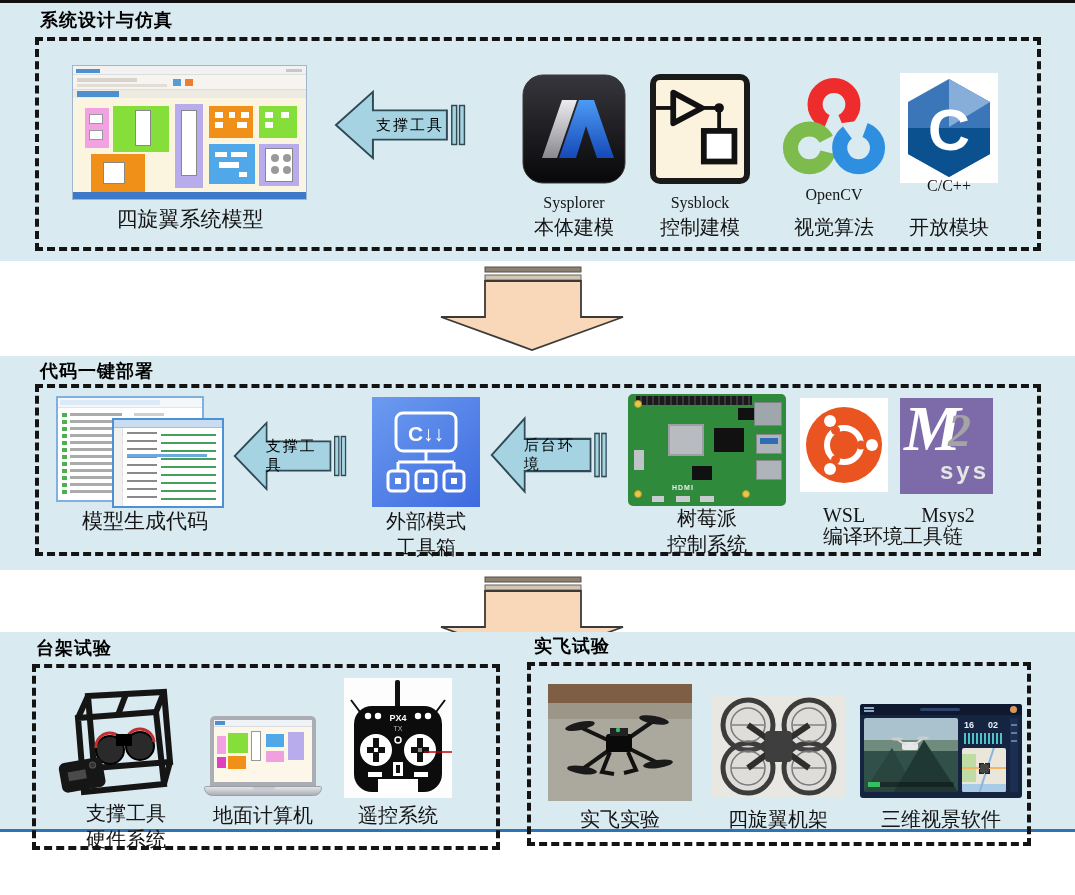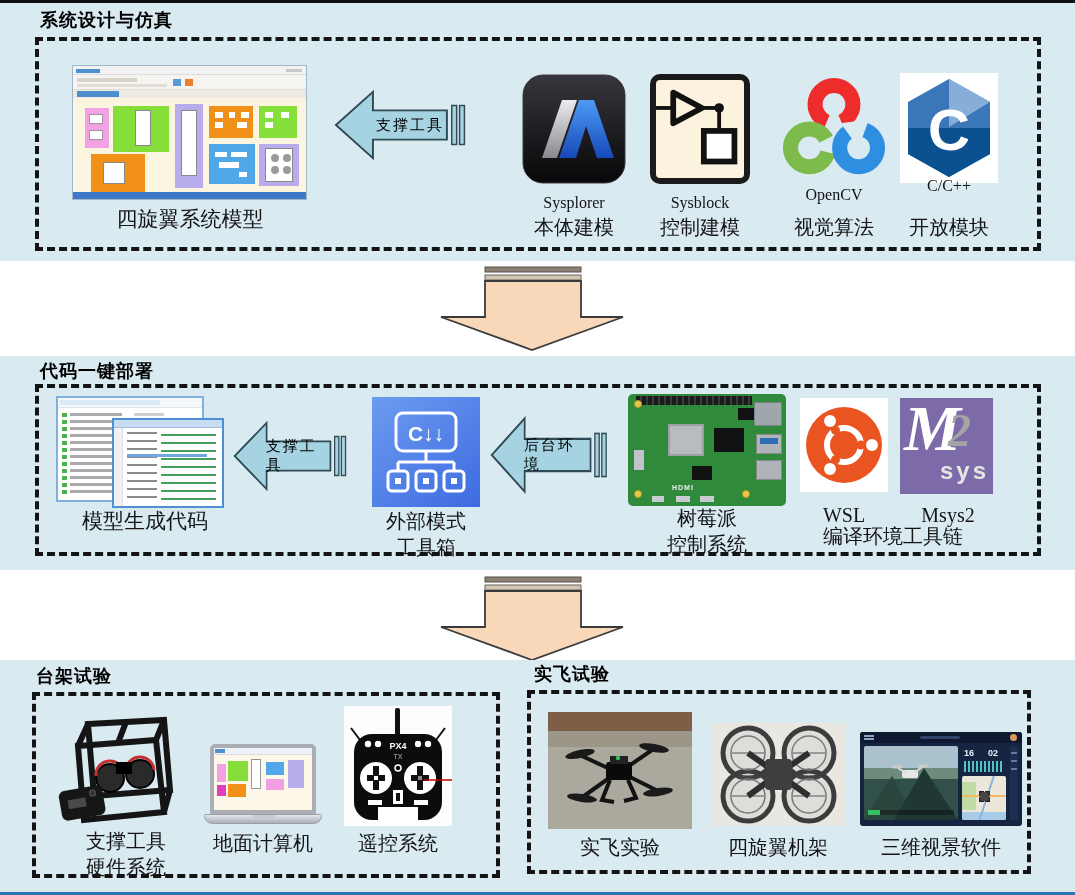--- a/index.html
+++ b/index.html
@@ -3,21 +3,21 @@
 <meta charset="utf-8">
 <style>
 *{margin:0;padding:0;box-sizing:border-box}
 html,body{width:1075px;height:895px;background:#fff}
 body{font-family:"Liberation Sans",sans-serif;position:relative;overflow:hidden}
 #app{position:absolute;left:0;top:0;width:1075px;height:895px}
 i,b{display:block;position:absolute;font-style:normal;font-weight:normal}
 .band{position:absolute;left:0;width:1075px;background:#D9EAF1}
 #band1{top:0;height:261px;border-top:3px solid #101010}
 #band2{top:356px;height:214px}
-#band3{top:660px;height:235px;border-bottom:3px solid #2E74B5}
+#band3{top:632px;height:200px;border-bottom:3px solid #2E74B5}
 .sec-title{position:absolute;font:bold 18px/22px "Liberation Sans",sans-serif;color:#000;letter-spacing:1px}
 .dashed{position:absolute;border:4px dashed #141414}
 .cap{position:absolute;transform:translateX(-50%);font-family:"Liberation Serif","DejaVu Serif",serif;font-size:20px;line-height:24px;color:#151515;white-space:nowrap;text-align:center}
 .cap.en{font-size:16px}
 .cap.big{font-size:21px}
 .harrow{position:absolute}
 .harrow svg{position:absolute;left:0;top:0;width:100%;height:100%}
 .harrow .lbl{position:absolute;left:26%;right:22%;top:0;bottom:0;display:flex;align-items:center;justify-content:center;font-size:15px;letter-spacing:2px;color:#000;font-family:"Liberation Sans",sans-serif}
 .downarrow{position:absolute;width:190px;height:86px}
 .shot{position:absolute}

